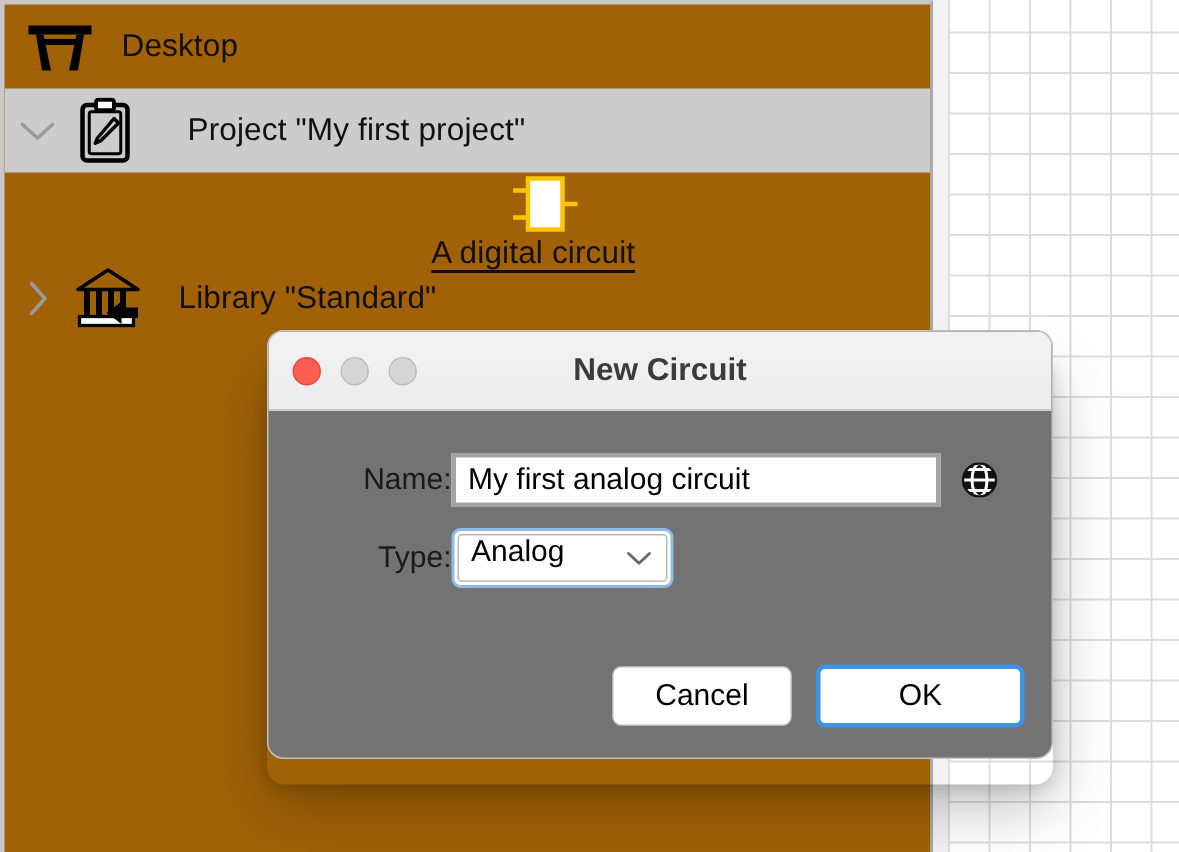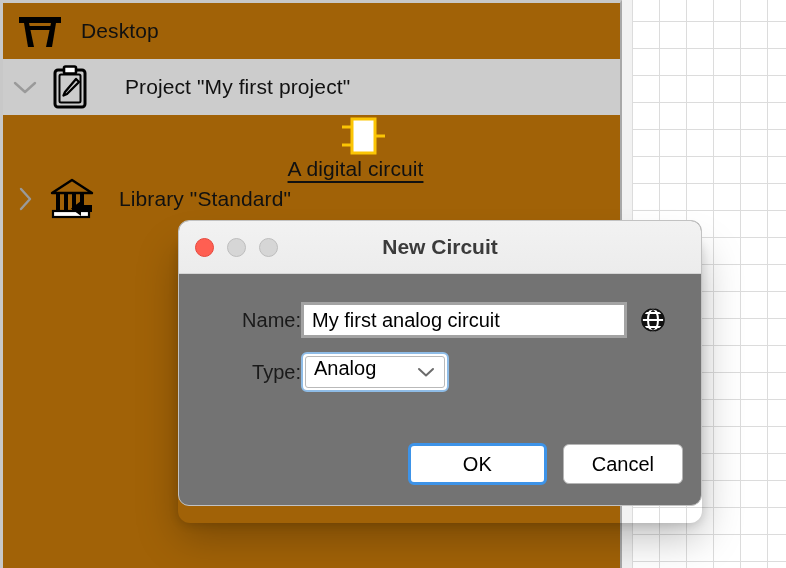--- a/index.html
+++ b/index.html
@@ -394,18 +394,18 @@
           <span id="type-chevron">
             <svg width="18" height="12" viewBox="0 0 18 12">
               <polyline points="2,3 9,9.5 16,3" fill="none" stroke="#6b6b6b" stroke-width="2" stroke-linecap="round" stroke-linejoin="round"></polyline>
             </svg>
           </span>
         </div>
       </div>
     </div>
 
     <div id="dialog-buttons">
+      <button class="dlg-btn" id="cancel-button">Cancel</button>
       <button class="dlg-btn" id="ok-button">OK</button>
-      <button class="dlg-btn" id="cancel-button">Cancel</button>
     </div>
 
   </div>
 </div>
 
 </body></html>

